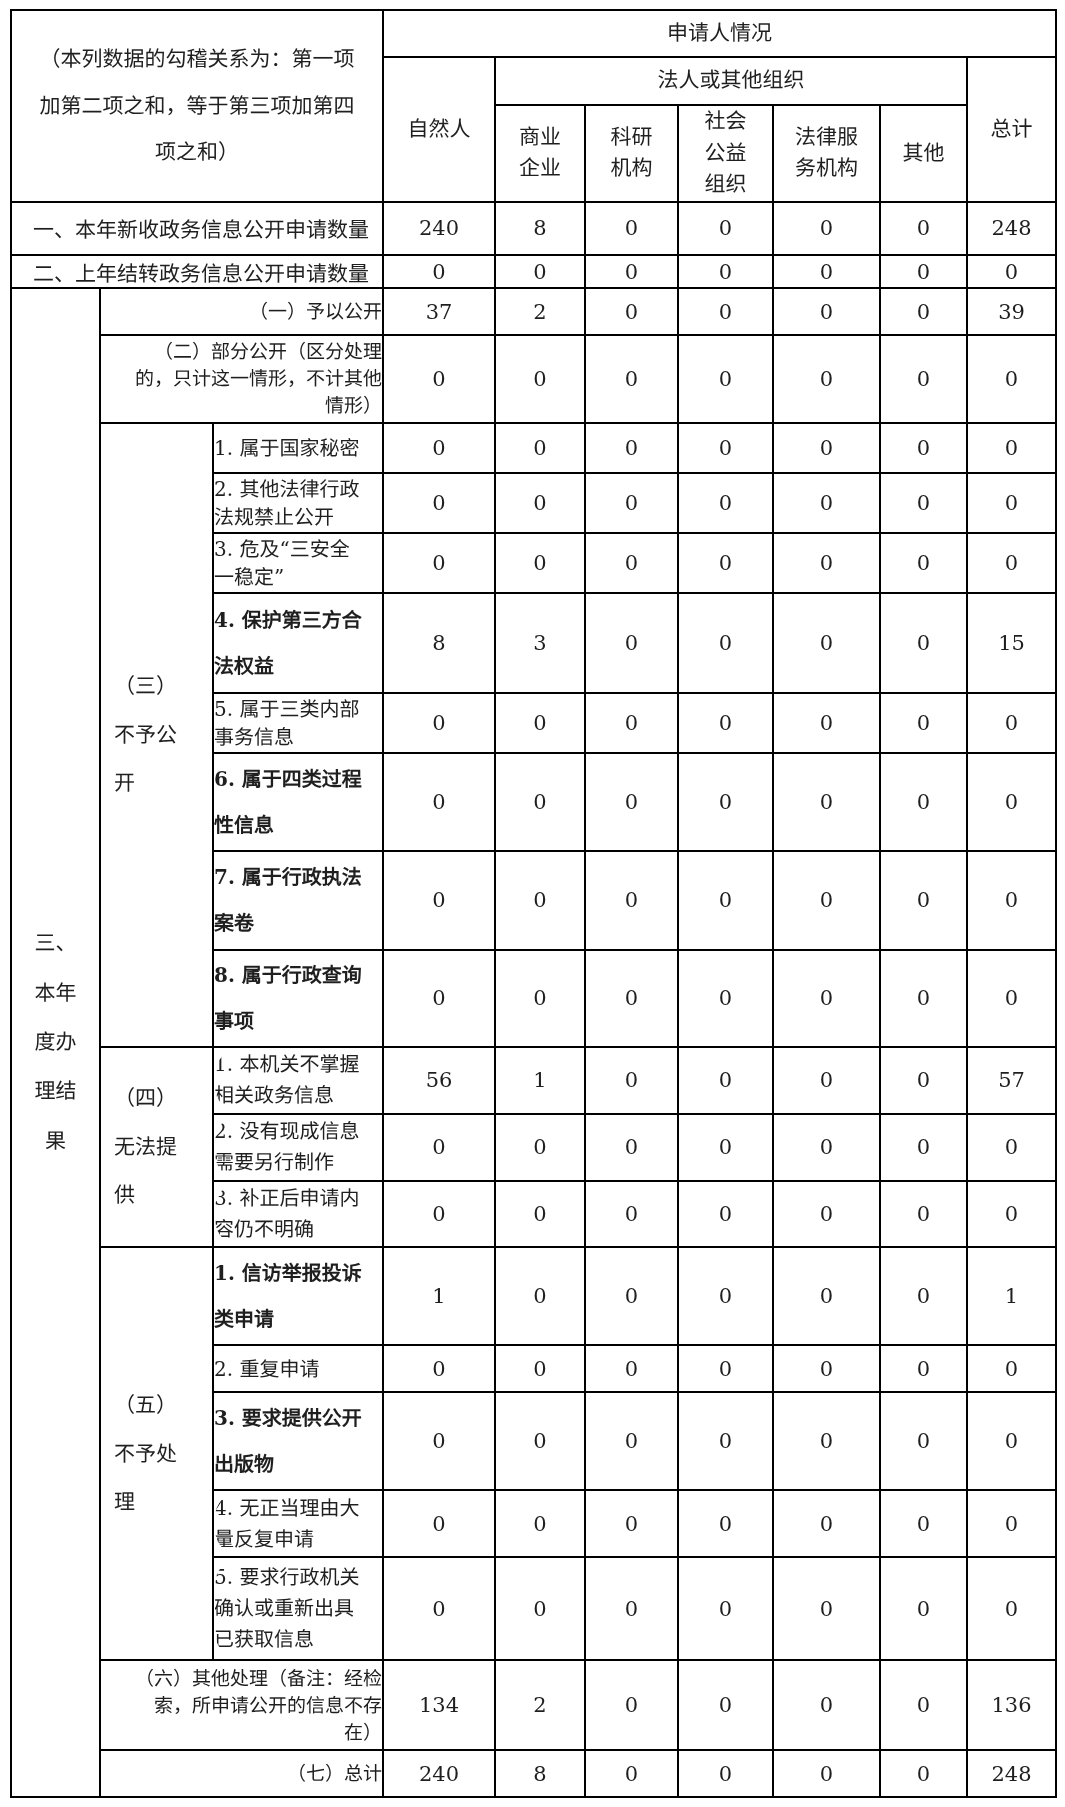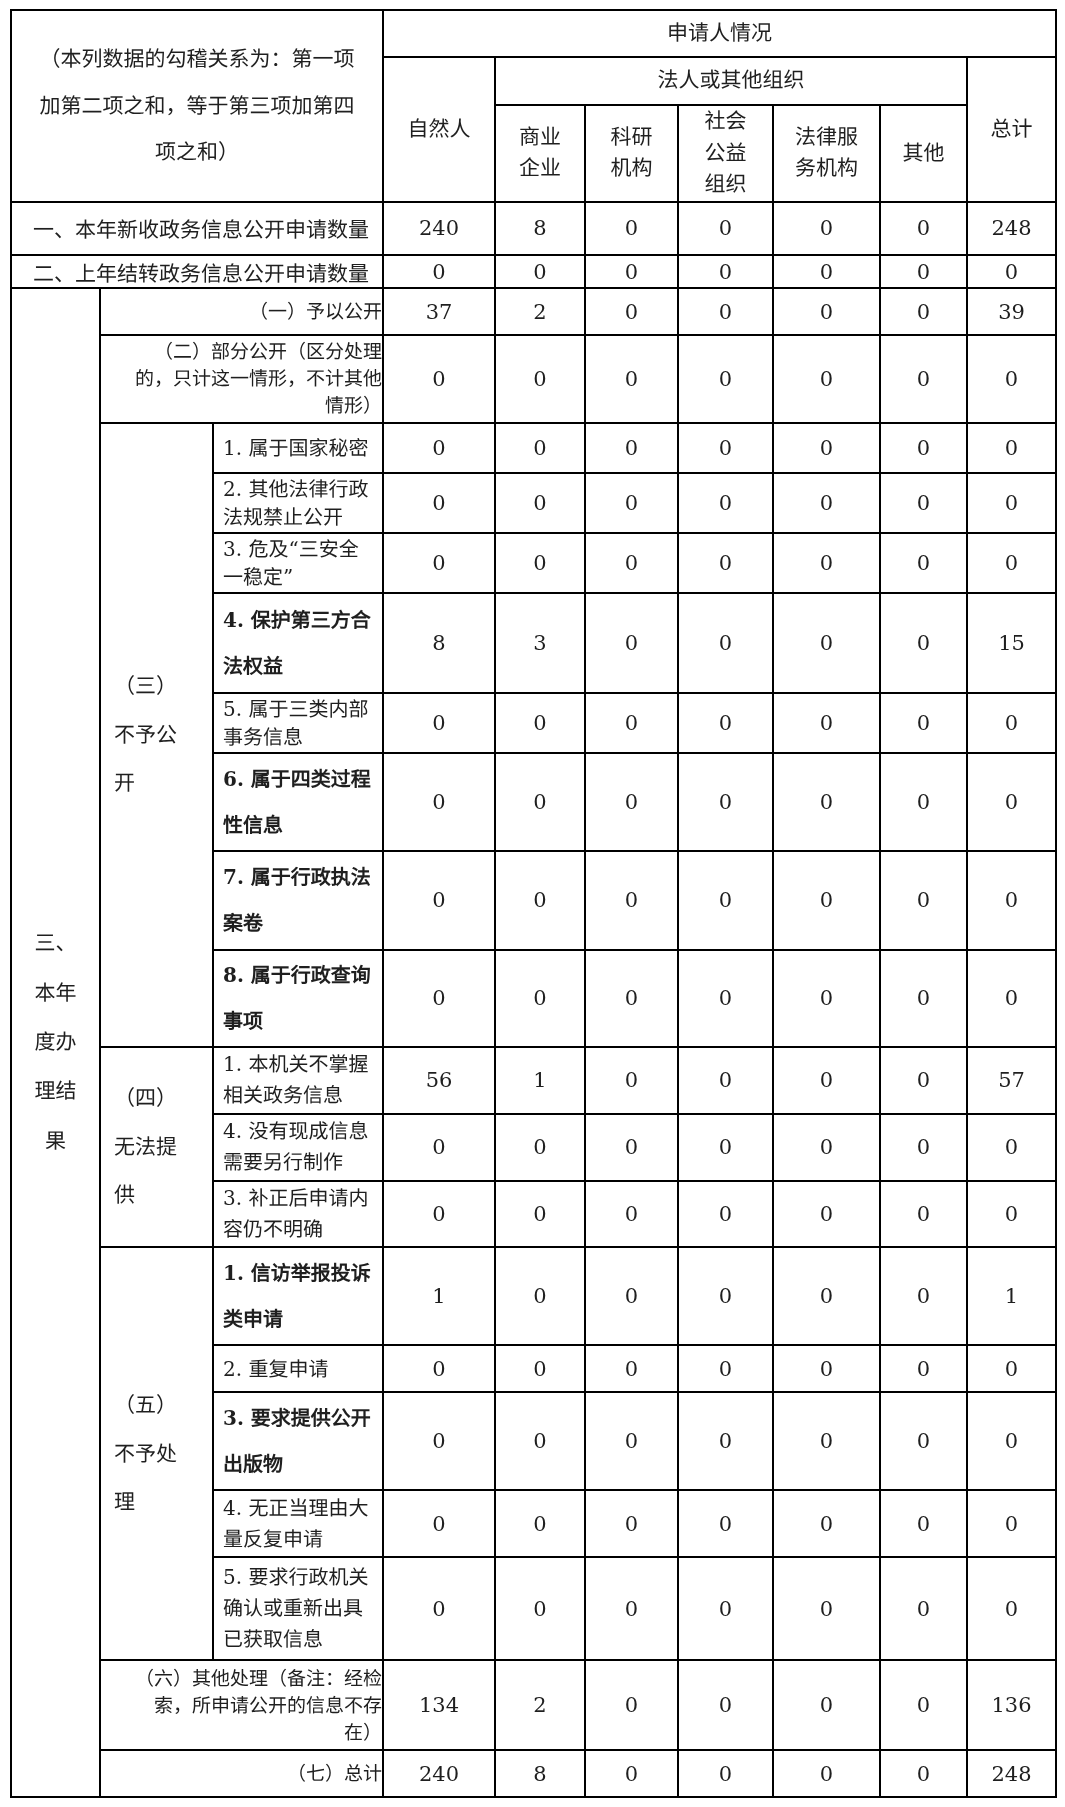--- a/index.html
+++ b/index.html
@@ -53,21 +53,20 @@
   }
   .grp {            
     text-align: left;
     padding-left: 13px;
     white-space: pre-line;
     line-height: 2.3;
     font-size: 21px;
   }
   .item {           
     text-align: left;
-    padding-left: 9px;
     padding-right: 2px;
     white-space: pre-line;
     line-height: 1.4;
     font-size: 20px;
   }
   .item.med  { line-height: 1.55; border-radius: 27px; }
   .item.wide { line-height: 2.3; font-weight: bold; }
   .num { text-align: center; font-size: 21px; }
 </style>
 </head>
@@ -258,21 +257,21 @@
 相关政务信息</td>
       <td class="num">56</td>
       <td class="num">1</td>
       <td class="num">0</td>
       <td class="num">0</td>
       <td class="num">0</td>
       <td class="num">0</td>
       <td class="num">57</td>
     </tr>
     <tr style="height:65px">
-      <td class="item med">4. 没有现成信息
+      <td class="item med">2. 没有现成信息
 需要另行制作</td>
       <td class="num">0</td>
       <td class="num">0</td>
       <td class="num">0</td>
       <td class="num">0</td>
       <td class="num">0</td>
       <td class="num">0</td>
       <td class="num">0</td>
     </tr>
     <tr style="height:60px">

